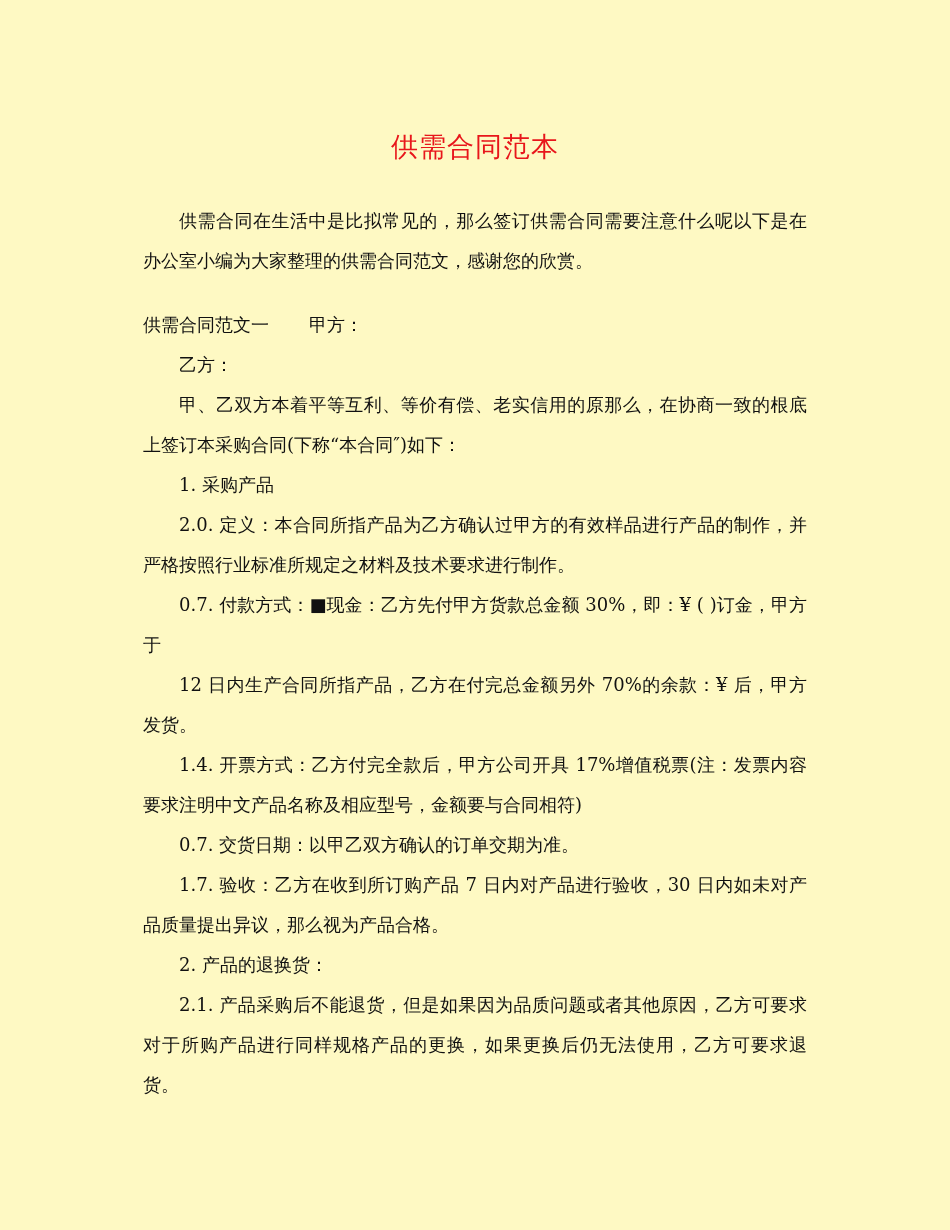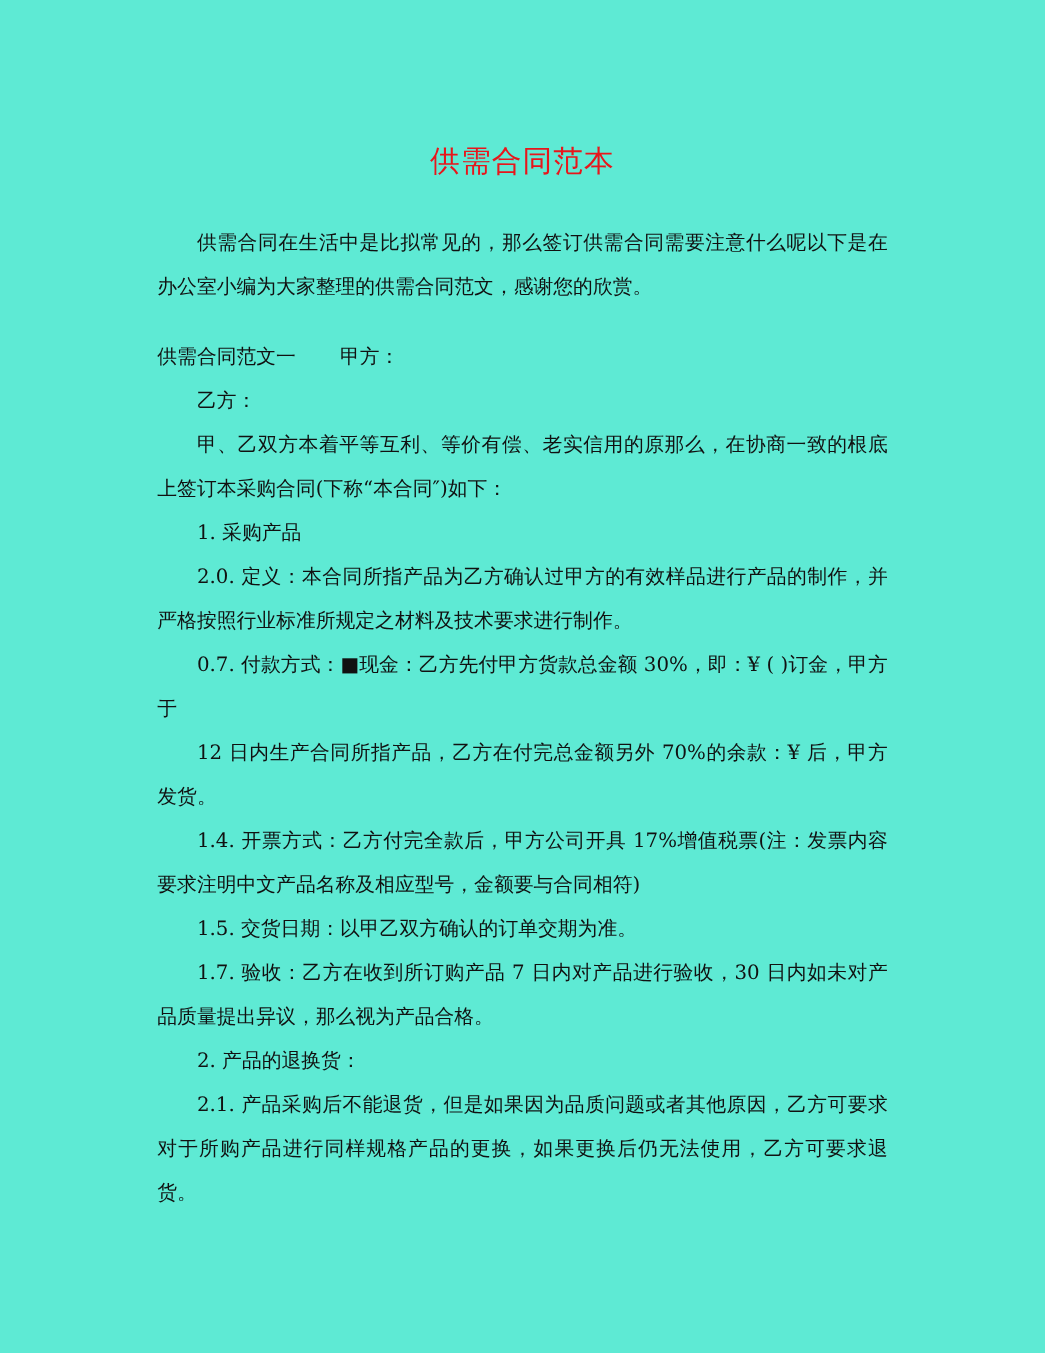--- a/index.html
+++ b/index.html
@@ -1,17 +1,17 @@
 <!DOCTYPE html>
 <html><head>
 <meta charset="utf-8">
 <style>
   html, body { margin: 0; padding: 0; background: #ffffff; }
   body { width: 950px; height: 1230px; position: relative; overflow: hidden; }
-  .page { position: absolute; left: 0; top: 0; width: 950px; height: 1230px; background: #5eead4; }
+  .page { position: absolute; left: 0; top: 0; width: 950px; height: 1230px; background: #fef9c3; }
   .title {
     position: absolute; left: 0; width: 950px; top: 127px; text-align: center;
     font-family: "DejaVu Serif", "Liberation Serif", serif;
     font-size: 27px; line-height: 40px; color: #e8161b; letter-spacing: 1px;
   }
   .body {
     position: absolute; left: 143px; top: 201px; width: 664px;
     font-family: "DejaVu Serif", "Liberation Serif", serif;
     font-size: 18px; line-height: 40px; color: #111111;
   }
@@ -28,18 +28,18 @@
   <div class="body">
     <p class="p">供需合同在生活中是比拟常见的，那么签订供需合同需要注意什么呢以下是在办公室小编为大家整理的供需合同范文，感谢您的欣赏。</p>
     <p class="p noindent"><span>供需合同范文一</span><span class="gap"></span><span>甲方：</span></p>
     <p class="p">乙方：</p>
     <p class="p">甲、乙双方本着平等互利、等价有偿、老实信用的原那么，在协商一致的根底上签订本采购合同(下称“本合同″)如下：</p>
     <p class="p">1. 采购产品</p>
     <p class="p">2.0. 定义：本合同所指产品为乙方确认过甲方的有效样品进行产品的制作，并严格按照行业标准所规定之材料及技术要求进行制作。</p>
     <p class="p">0.7. 付款方式：■现金：乙方先付甲方货款总金额 30%，即：¥ ( )订金，甲方于</p>
     <p class="p">12 日内生产合同所指产品，乙方在付完总金额另外 70%的余款：¥ 后，甲方发货。</p>
     <p class="p">1.4. 开票方式：乙方付完全款后，甲方公司开具 17%增值税票(注：发票内容要求注明中文产品名称及相应型号，金额要与合同相符)</p>
-    <p class="p">1.5. 交货日期：以甲乙双方确认的订单交期为准。</p>
+    <p class="p">0.7. 交货日期：以甲乙双方确认的订单交期为准。</p>
     <p class="p">1.7. 验收：乙方在收到所订购产品 7 日内对产品进行验收，30 日内如未对产品质量提出异议，那么视为产品合格。</p>
     <p class="p">2. 产品的退换货：</p>
     <p class="p">2.1. 产品采购后不能退货，但是如果因为品质问题或者其他原因，乙方可要求对于所购产品进行同样规格产品的更换，如果更换后仍无法使用，乙方可要求退货。</p>
   </div>
 </div>
 
 </body></html>

